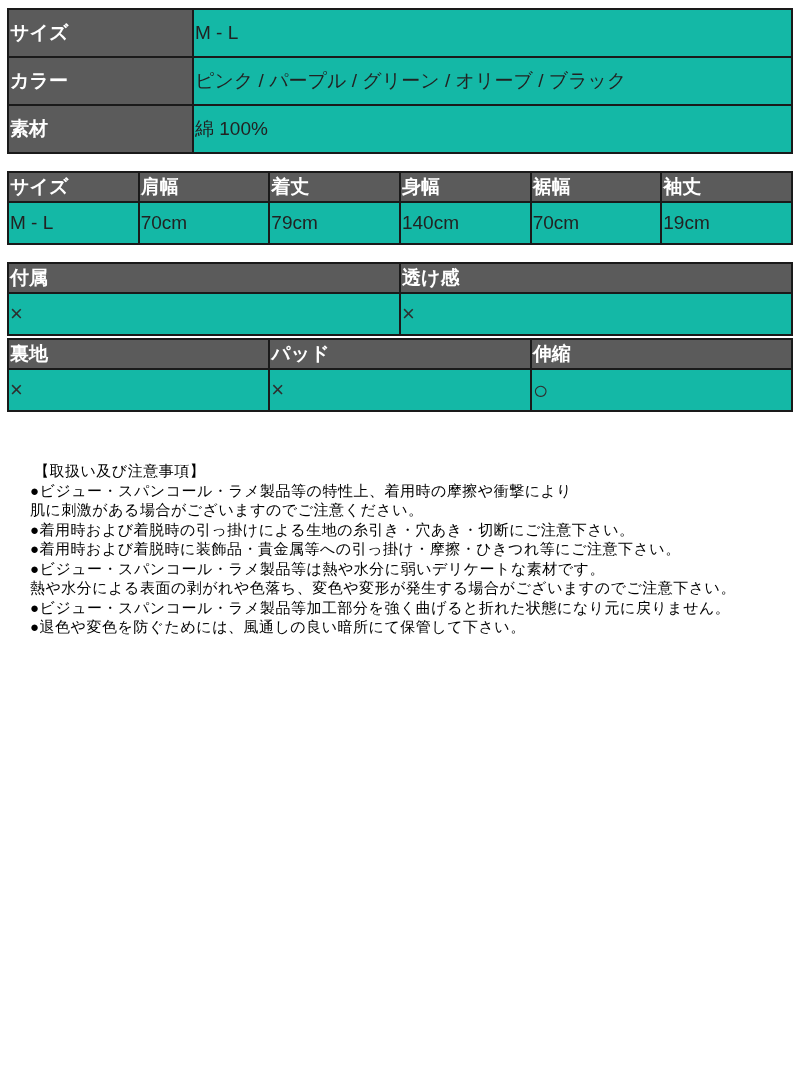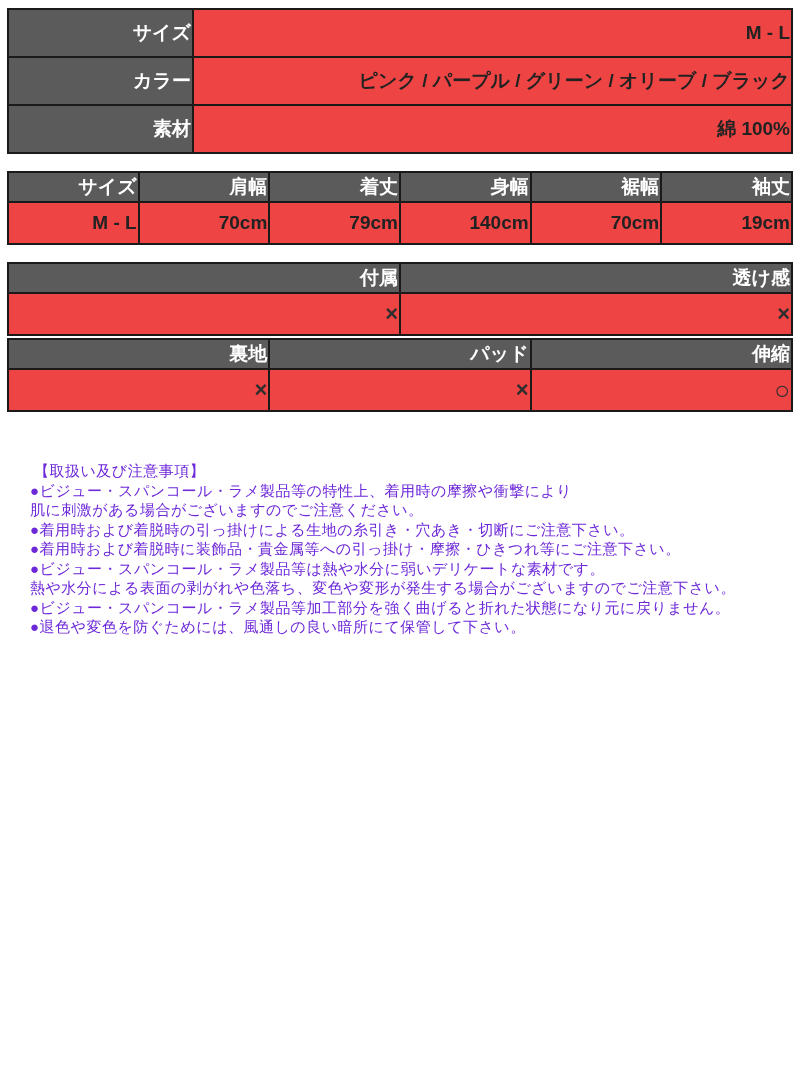--- a/index.html
+++ b/index.html
@@ -13,36 +13,35 @@
     background: #ffffff;
     overflow: hidden;
   }
   table.tbl {
     border-collapse: collapse;
     table-layout: fixed;
     width: 786px;
   }
   table.tbl th, table.tbl td {
     border: 2px solid #1a1a1a;
-    text-align: right;
+    text-align: left;
     vertical-align: middle;
     overflow: hidden;
     white-space: nowrap;
   }
   table.tbl th {
     background: #5b5b5b;
     color: #ffffff;
     font-weight: bold;
     font-size: 19px;
   }
   table.tbl td {
-    background: #ef4444;
+    background: #14b8a6;
     color: #222222;
     font-size: 19px;
-    font-weight: bold;
   }
   
   .t1 th { width: 181px; height: 44px; font-size: 20px; }
   .t1 td { height: 44px; }
   
   .t2 { margin-top: 17px; }
   .t2 th { height: 26px; font-size: 18px; }
   .t2 td { height: 38px; font-size: 20px; }
   
   .t3 { margin-top: 17px; border-radius: 16px; }
@@ -50,21 +49,21 @@
   .t3 th, .t4 th { height: 26px; font-size: 18px; }
   .t3 td, .t4 td { height: 38px; }
   .t3 td.sym, .t4 td.sym { font-size: 22px; color: #2e2e2e; }
   .t4 td.sym-circle { font-size: 26px; }
   
   .notes {
     margin-top: 49px;
     padding-left: 23px;
     font-size: 15px;
     line-height: 19.5px;
-    color: #6d28d9;
+    color: #000000;
     letter-spacing: 0.5px;
   }
   .notes .notes-title { padding-left: 4px; }
 </style>
 </head>
 <body>
 
 <div class="page">
 
   <table class="tbl t1">

